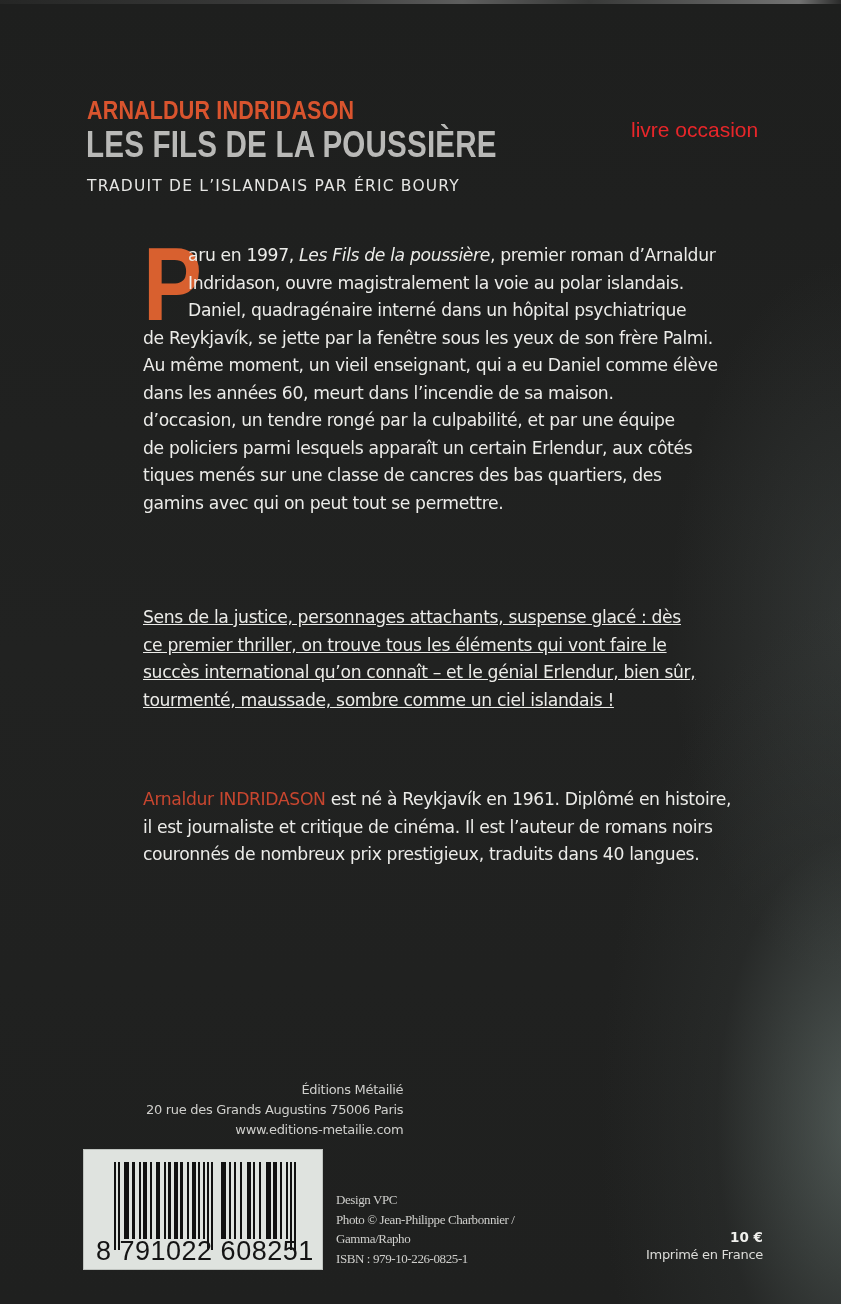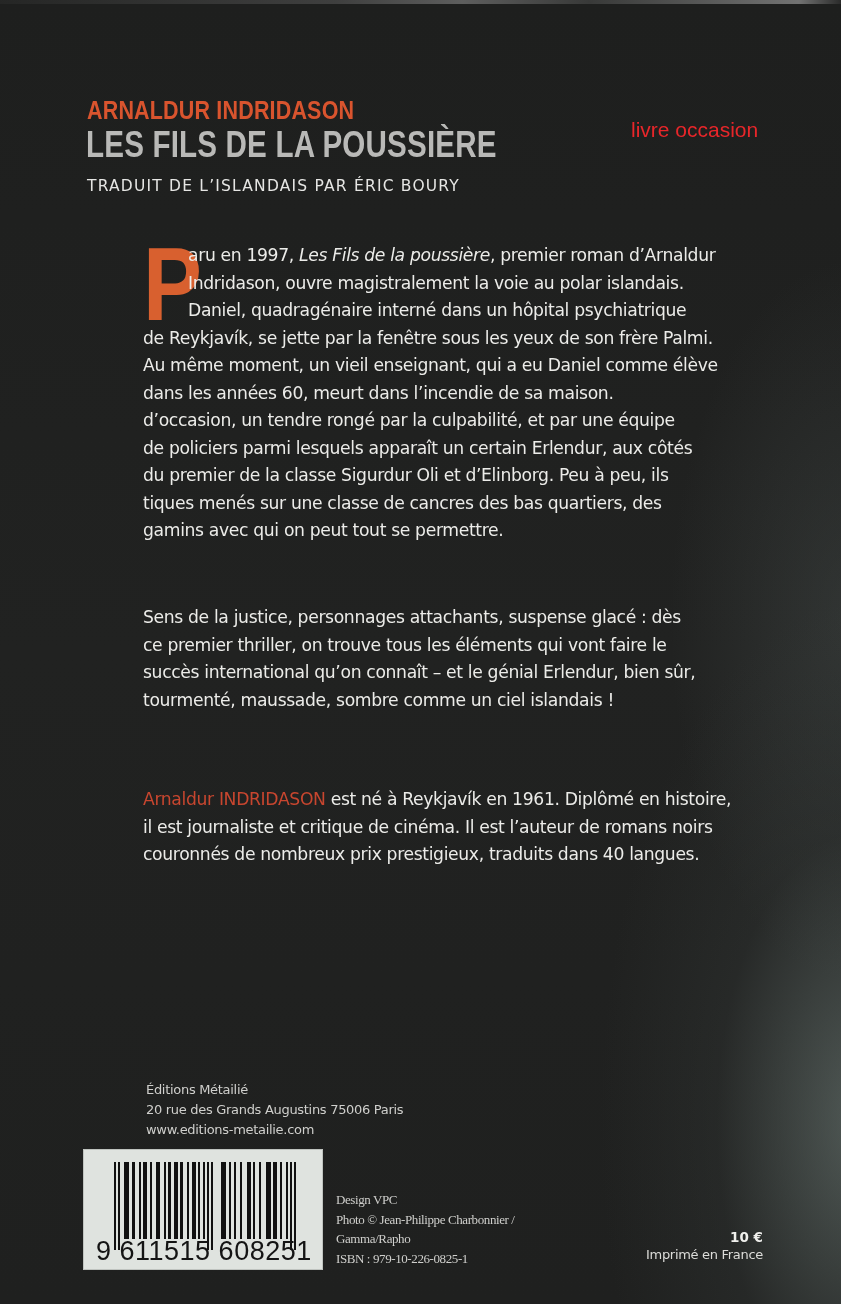--- a/index.html
+++ b/index.html
@@ -53,28 +53,28 @@
     }
     .body-text .line { display: block; white-space: nowrap; }
     .p1 { top: 242px; }
     .dropcap {
       position: absolute; left: 143px; top: 244px;
       font-family: "Liberation Sans", sans-serif; font-weight: bold;
       font-size: 104px; line-height: 80px; color: #d8602f;
       transform: scaleX(0.85); transform-origin: left top;
     }
     .indent { padding-left: 45px; }
-    .p2 { top: 604px; }
+    .p2 { top: 604px; text-decoration: underline; }
     .p3 { top: 738px; margin-top: 48px; }
     .red-name { color: #c8462f; }
     em { font-style: italic; }
     .publisher {
       position: absolute; left: 146px; top: 1080px;
       font-family: "DejaVu Sans", sans-serif; font-size: 13px;
-      line-height: 20px; color: #cfcfcc; letter-spacing: -0.3px;
+      line-height: 20px; color: #cfcfcc; letter-spacing: -0.3px; text-align: right;
     }
     .publisher div { white-space: nowrap; }
     .barcode-box {
       position: absolute; left: 83px; top: 1149px; width: 238px; height: 119px;
       background: #dfe3df; border: 1px solid #bfc3bf;
     }
     .bars {
       position: absolute; left: 30px; top: 12px; height: 77px;
       display: flex; align-items: flex-start;
     }
@@ -118,21 +118,20 @@
 
   <div class="body-text p1">
     <span class="line indent"><span>aru en 1997, </span><em>Les Fils de la poussière</em><span>, premier roman d’Arnaldur</span></span>
     <span class="line indent">Indridason, ouvre magistralement la voie au polar islandais.</span>
     <span class="line indent">Daniel, quadragénaire interné dans un hôpital psychiatrique</span>
     <span class="line">de Reykjavík, se jette par la fenêtre sous les yeux de son frère Palmi.</span>
     <span class="line">Au même moment, un vieil enseignant, qui a eu Daniel comme élève</span>
     <span class="line">dans les années 60, meurt dans l’incendie de sa maison.</span>
     <span class="line">d’occasion, un tendre rongé par la culpabilité, et par une équipe</span>
     <span class="line">de policiers parmi lesquels apparaît un certain Erlendur, aux côtés</span>
-    <span class="line">du premier de la classe Sigurdur Oli et d’Elinborg. Peu à peu, ils</span>
     <span class="line">tiques menés sur une classe de cancres des bas quartiers, des</span>
     <span class="line">gamins avec qui on peut tout se permettre.</span>
   </div>
 
   <div class="body-text p2">
     <span class="line">Sens de la justice, personnages attachants, suspense glacé : dès</span>
     <span class="line">ce premier thriller, on trouve tous les éléments qui vont faire le</span>
     <span class="line">succès international qu’on connaît – et le génial Erlendur, bien sûr,</span>
     <span class="line">tourmenté, maussade, sombre comme un ciel islandais !</span>
   </div>
@@ -206,21 +205,21 @@
         <span style="width:4px"></span>
         <span class="s" style="width:3px"></span>
       <span style="width:2px"></span>
         <span class="s" style="width:4px"></span>
         <span style="width:2px"></span>
         <span class="s" style="width:2px"></span>
       <span class="g" style="width:2px"></span>
         <span class="s" style="width:2px"></span>
         <span class="g" style="width:2px"></span>
     </div>
-    <div class="barcode-digits">9 611515 608251</div>
+    <div class="barcode-digits">8 791022 608251</div>
   </div>
 
   <div class="credits">
     <div>Design VPC</div>
     <div>Photo © Jean-Philippe Charbonnier /</div>
     <div>Gamma/Rapho</div>
     <div>ISBN : 979-10-226-0825-1</div>
   </div>
 
   <div class="price">10 €</div>

